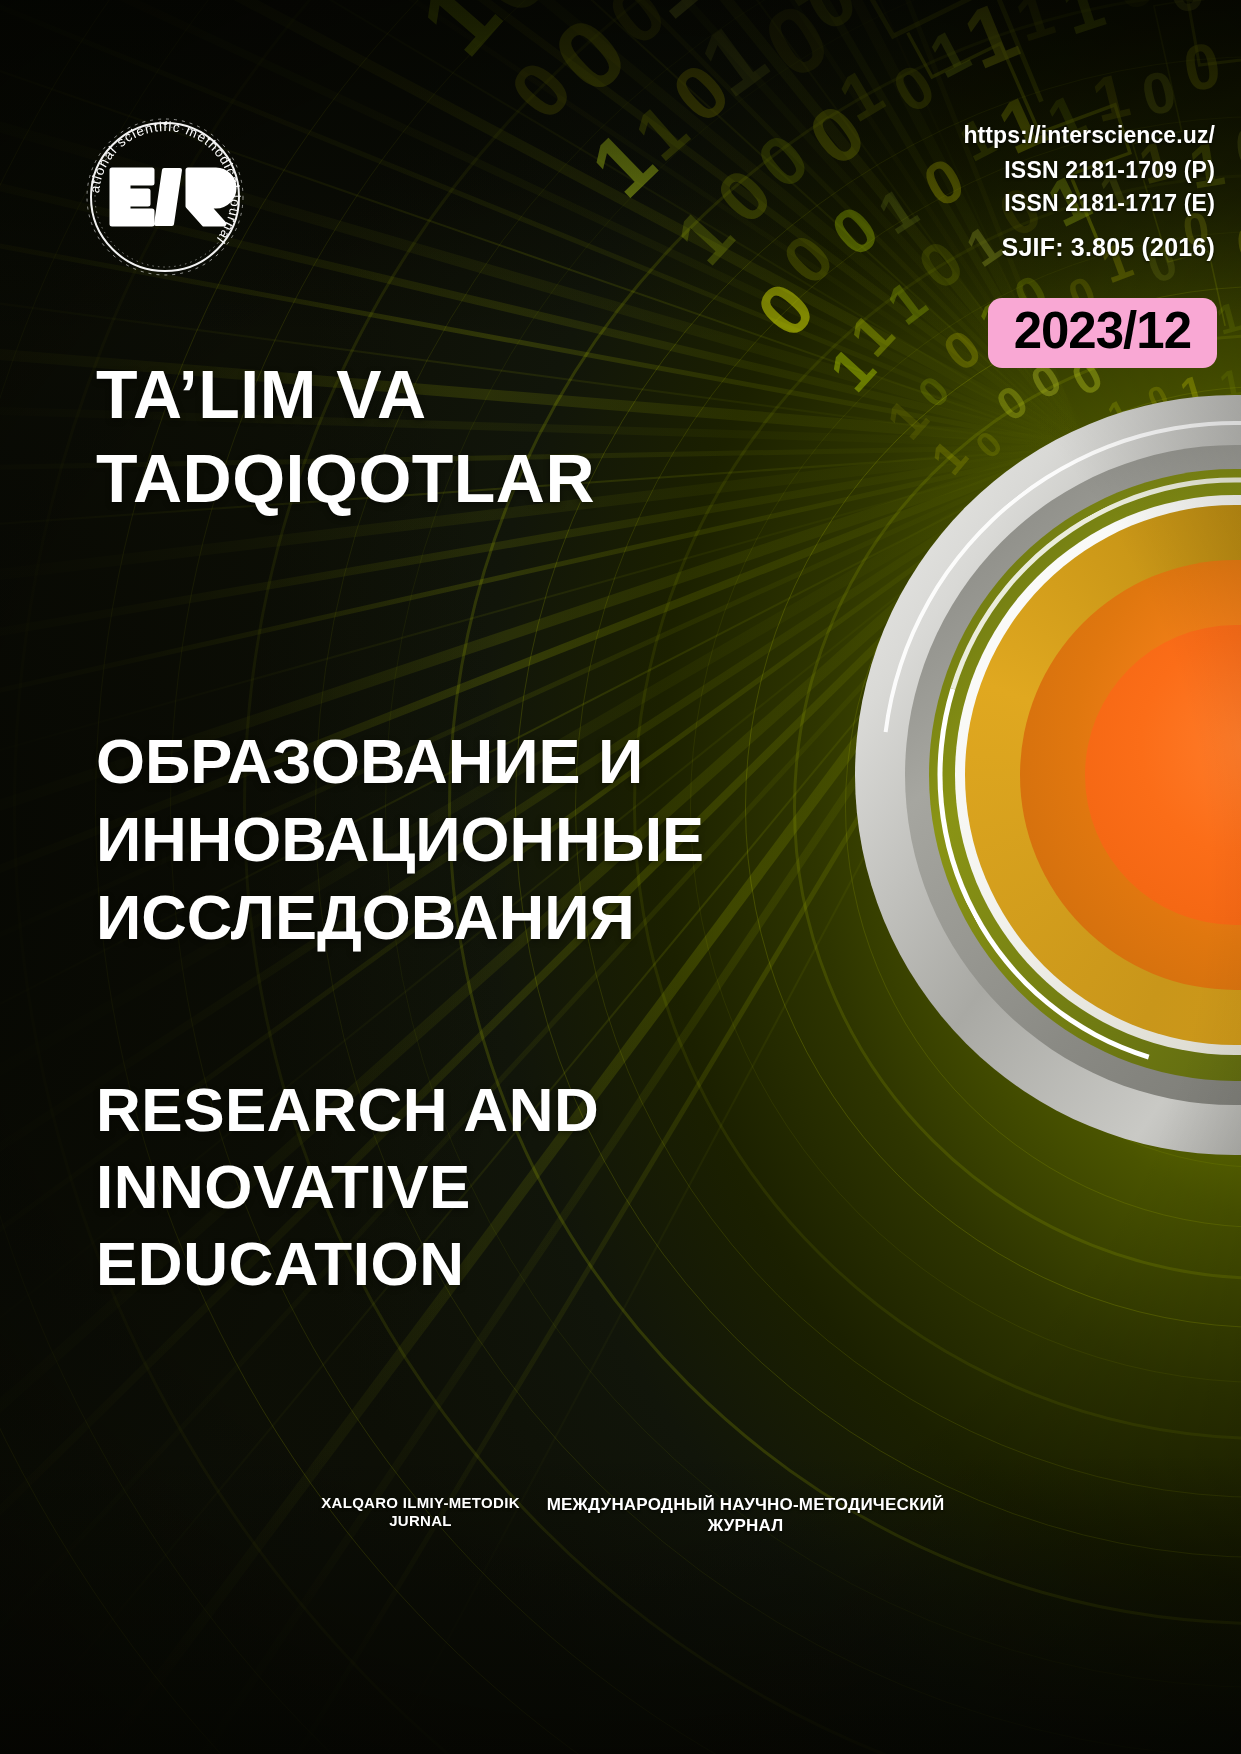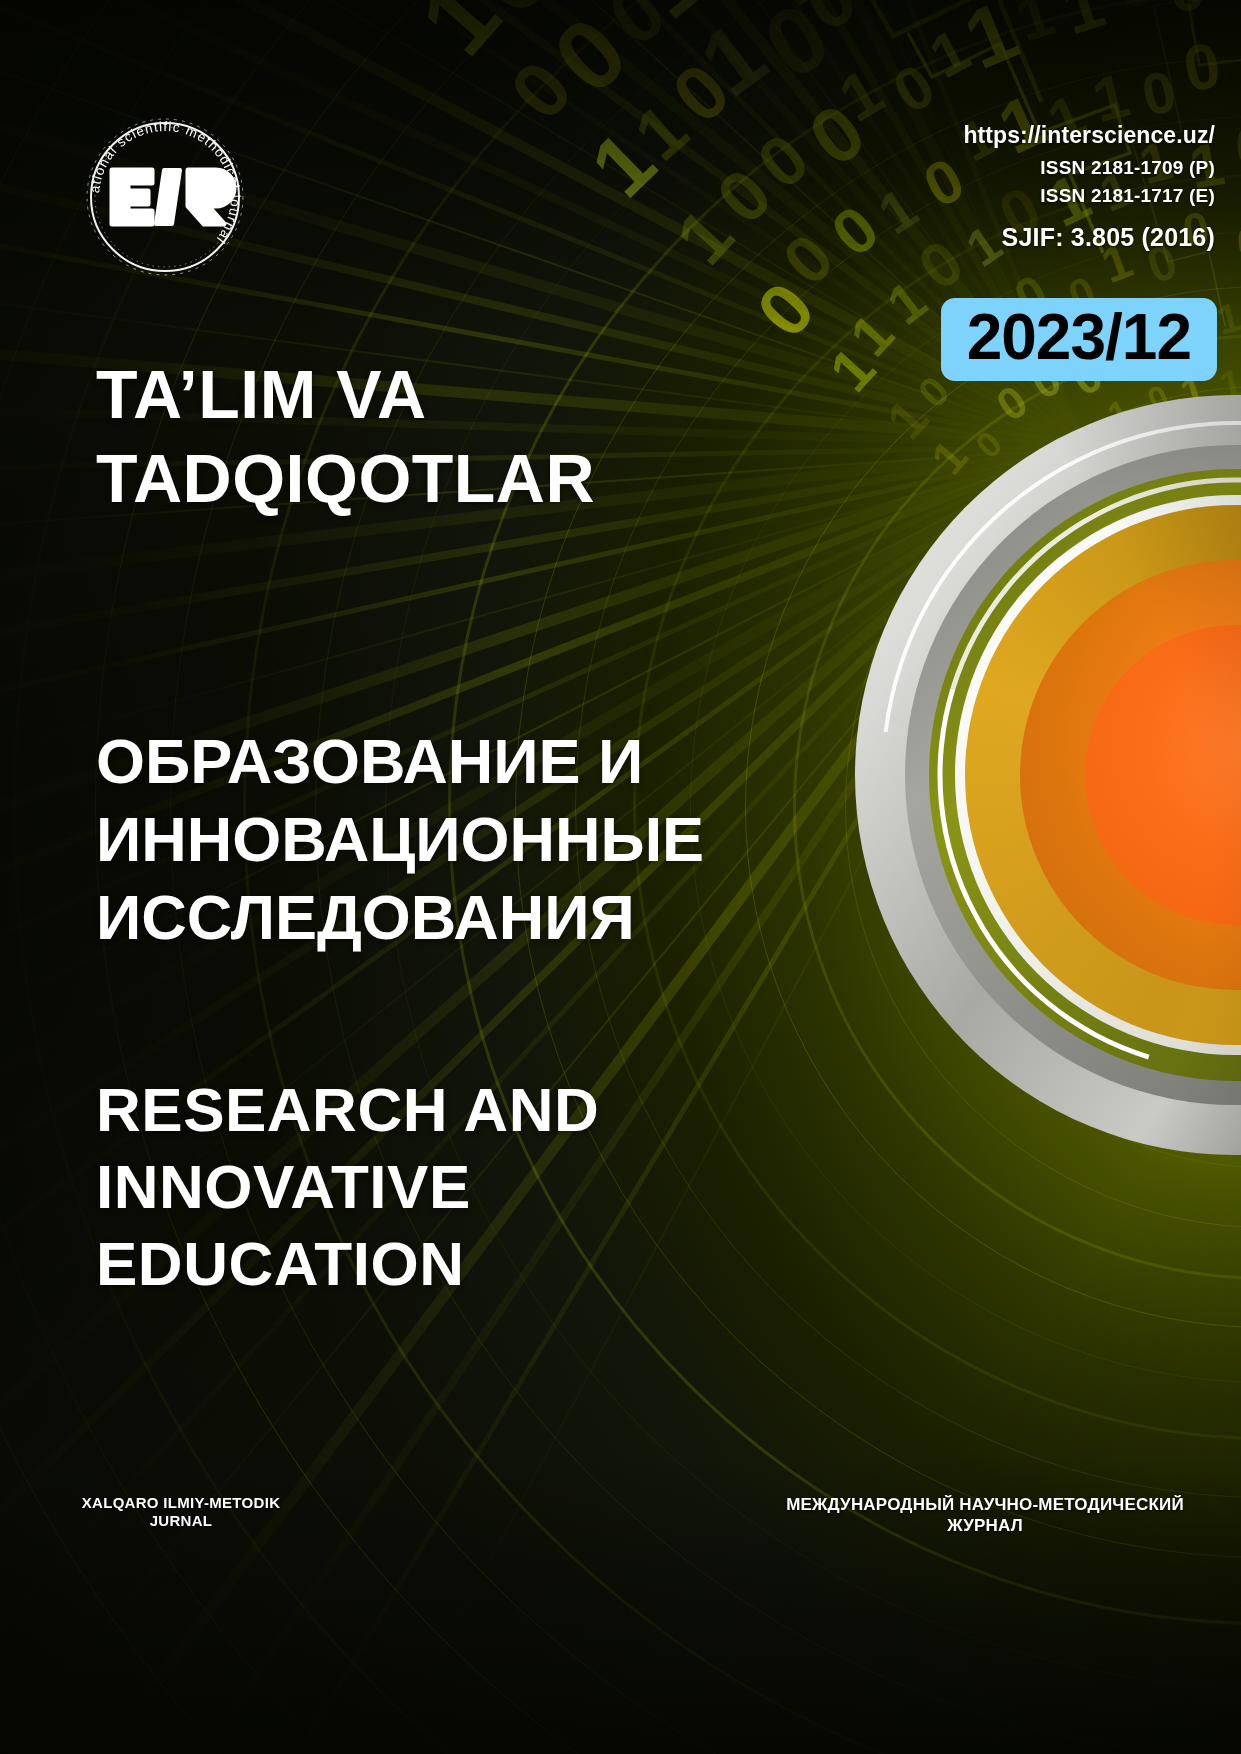--- a/index.html
+++ b/index.html
@@ -135,37 +135,37 @@
     position:absolute;right:26px;top:122px;
     text-align:right;
     color:#ffffff;
   }
   .mh-url{
     font-size:23px;font-weight:700;letter-spacing:.1px;
     margin:0 0 8px 0;
     text-shadow:0 1px 3px rgba(0,0,0,.75);
   }
   .mh-issn{
-    font-size:19px;font-weight:700;letter-spacing:.2px;
+    font-size:23px;font-weight:700;letter-spacing:.2px;
     margin:0 0 6px 0;
     text-shadow:0 1px 3px rgba(0,0,0,.75);
   }
   .mh-sjif{
     font-size:25px;font-weight:700;letter-spacing:.2px;
     margin:16px 0 0 0;
     text-shadow:0 1px 3px rgba(0,0,0,.75);
   }
 
   .issue-badge{
     position:absolute;right:24px;top:298px;
-    background:#7dd3fc;
+    background:#f9a8d4;
     color:#000000;
     border-radius:14px;
     padding:6px 26px 10px 26px;
-    font-size:64px;font-weight:700;letter-spacing:-1px;
+    font-size:51px;font-weight:700;letter-spacing:-1px;
     line-height:1.05;
   }
 
   
   .titles{position:absolute;left:96px;top:352px;right:330px;}
   .title-block{margin-bottom:0;}
   .title-line{
     color:#ffffff;
     font-weight:700;
     font-size:68px;
@@ -178,21 +178,21 @@
   .block-ru{position:absolute;top:370px;left:0;}
   .block-en{position:absolute;top:720px;left:0;}
   .block-ru .title-line{font-size:63px;letter-spacing:0;}
   .block-en .title-line{font-size:62px;}
 
   
   .footer{
     position:absolute;left:0;right:0;bottom:218px;
     display:flex;
     align-items:flex-start;
-    justify-content:space-between;
+    justify-content:center;
     padding:0 56px;
     box-sizing:border-box;
   }
   .foot-col{
     color:#ffffff;
     font-weight:700;
     text-align:center;
     line-height:1.25;
     text-shadow:0 1px 3px rgba(0,0,0,.8);
   }

